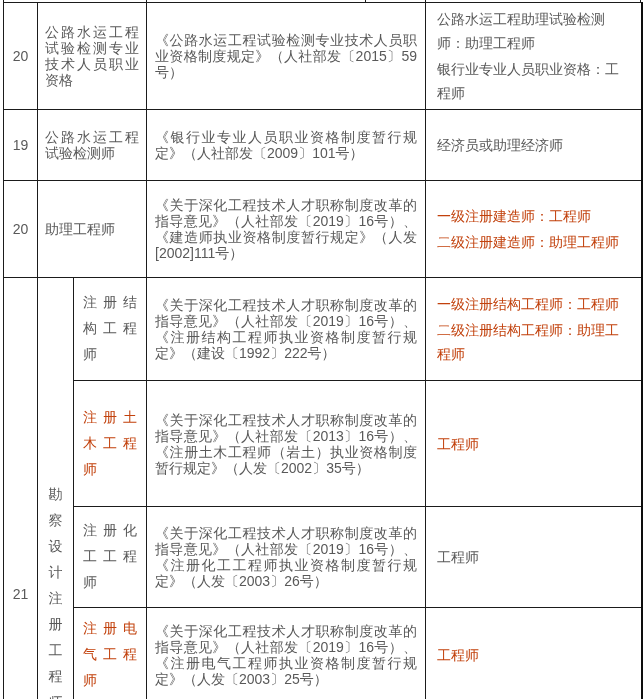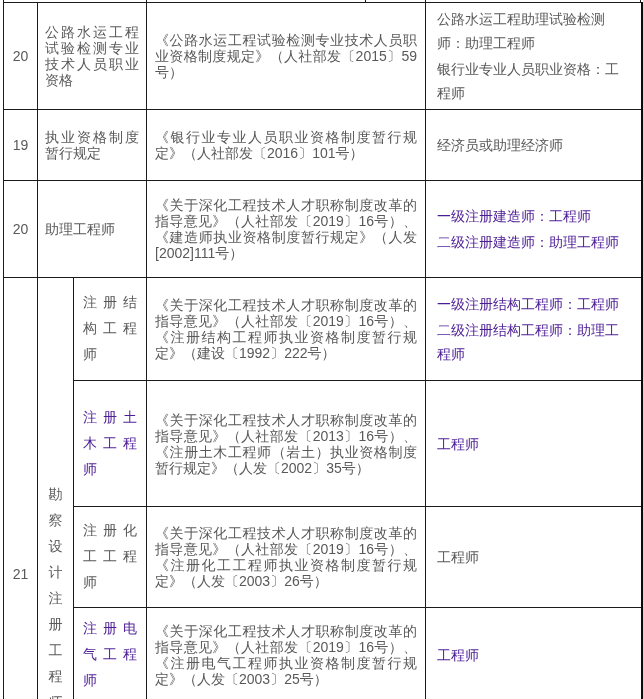--- a/index.html
+++ b/index.html
@@ -20,27 +20,27 @@
   td:last-child{border-right:2px solid #0d0d0d;}
   tr.h96{height:96px}  tr.h71{height:71px}  tr.h97{height:97px}
   tr.h103{height:103px} tr.h126{height:126px} tr.h101{height:101px}
   tr.h95{height:95px}
   .c-no{text-align:center;}
   .c-name{padding:2px 7px;text-align:justify;line-height:16px;}
   .c-subname{padding:2px 9px;text-align:justify;line-height:26px;font-family:Liberation Serif, serif;}
   .c-docs{padding:8px 8px;text-align:justify;line-height:16px;}
   .c-titles{padding:2px 11px;line-height:24px;}
   .c-titles p{margin:2px 0;}
-  .red{color:#4c1d95;}
+  .red{color:#c2410c;}
   .c-group, .c-no21{position:relative;}
   .vert-label{
     position:absolute;top:203px;left:0;right:0;margin:0 auto;width:16px;
     line-height:26px;word-break:break-all;text-align:center;
   }
-  .no21{position:absolute;top:288px;left:0;width:100%;text-align:center;}
+  .no21{position:absolute;top:308px;left:0;width:100%;text-align:center;}
 </style>
 </head>
 <body>
 
 <div class="canvas">
 
   <div class="stub" style="left:3px"></div>
   <div class="stub" style="left:146px"></div>
   <div class="stub" style="left:365px"></div>
   <div class="stub" style="left:425px"></div>
@@ -61,22 +61,22 @@
         <td class="c-name" colspan="2">公路水运工程试验检测专业技术人员职业资格</td>
         <td class="c-docs">《公路水运工程试验检测专业技术人员职业资格制度规定》（人社部发〔2015〕59号）</td>
         <td class="c-titles">
           <p>公路水运工程助理试验检测师：助理工程师</p>
           <p>银行业专业人员职业资格：工程师</p>
         </td>
       </tr>
 
       <tr class="h71">
         <td class="c-no">19</td>
-        <td class="c-name" colspan="2">执业资格制度暂行规定</td>
-        <td class="c-docs">《银行业专业人员职业资格制度暂行规定》（人社部发〔2016〕101号）</td>
+        <td class="c-name" colspan="2">公路水运工程试验检测师</td>
+        <td class="c-docs">《银行业专业人员职业资格制度暂行规定》（人社部发〔2009〕101号）</td>
         <td class="c-titles">
           <p>经济员或助理经济师</p>
         </td>
       </tr>
 
       <tr class="h97">
         <td class="c-no">20</td>
         <td class="c-name" colspan="2">助理工程师</td>
         <td class="c-docs">《关于深化工程技术人才职称制度改革的指导意见》（人社部发〔2019〕16号）、《建造师执业资格制度暂行规定》（人发[2002]111号）</td>
         <td class="c-titles">

